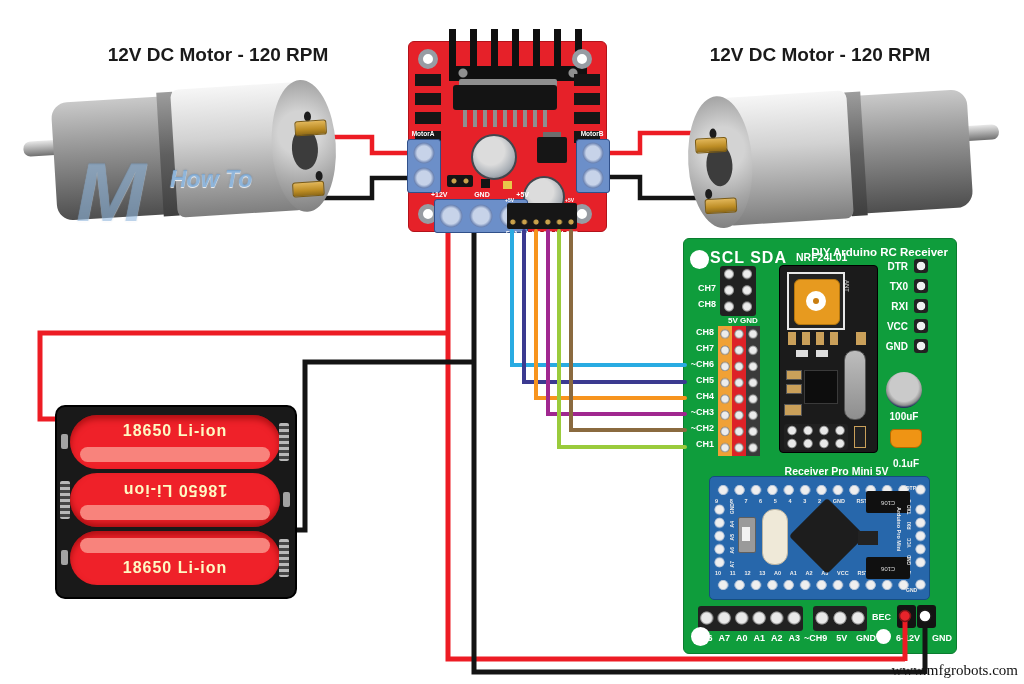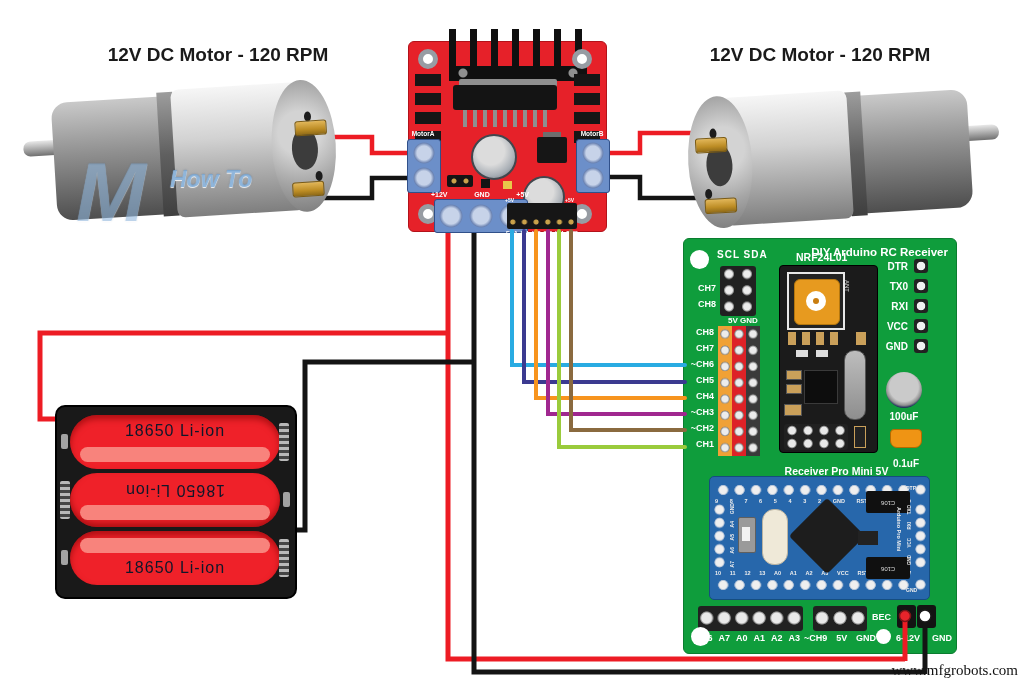--- a/index.html
+++ b/index.html
@@ -50,21 +50,21 @@
   .cap-g{border-radius:50%;background:radial-gradient(circle at 42% 36%,#dcdcdc 0 38%,#a8aeb5 68%,#585f66);border:2px solid #41474e;}
   .pinhdr{left:98px;top:161px;width:70px;height:26px;background:#161616;border-radius:2px;
     background-image:radial-gradient(circle 2.6px at 5.8px 19px,#caa24a 2.1px,transparent 3px);
     background-size:11.66px 26px;background-color:#161616;}
   .tinylbl{font-size:5.5px;font-weight:bold;color:#fff;}
   
   #battery{left:55px;top:405px;width:238px;height:190px;background:#191919;border:2px solid #000;border-radius:10px;}
   .cell{position:absolute;left:13px;width:210px;height:54px;background:#ef2129;border-radius:27px;
         box-shadow:inset 0 4px 6px rgba(120,0,0,.55);}
   .stripe{position:absolute;left:10px;width:190px;height:15px;background:#f8837c;border-radius:8px;}
-  .cell-lbl{position:absolute;left:0;width:210px;text-align:center;font-size:16px;font-weight:normal;color:#0f172a;letter-spacing:1px;}
+  .cell-lbl{position:absolute;left:0;width:210px;text-align:center;font-size:16px;font-weight:bold;color:#fef9c3;letter-spacing:1px;}
   .spring{position:absolute;width:10px;height:38px;
     background:repeating-linear-gradient(180deg,#b9b9b9 0 3px,#454545 3px 6px);border-radius:2px;}
   .nub{position:absolute;width:7px;height:15px;background:#a3a3a3;border-radius:2px;}
   
   #rcv{left:683px;top:238px;width:272px;height:414px;background:#0f9d3c;border:1px solid #0a7d2f;border-radius:6px;}
   .wc{position:absolute;background:#fff;border-radius:50%;}
   .dkhdr{position:absolute;background:#212121;border-radius:3px;}
   .dots-i2c{background-image:radial-gradient(circle at 9px 8px,#ececec 3.4px,#7c7c7c 4.8px,transparent 5.4px);background-size:18px 16.3px;}
   .strip{position:absolute;width:14px;height:130px;
     background-image:radial-gradient(circle at 7px 8px,#ececec 3.1px,#868686 4.4px,transparent 5px);background-size:14px 16.25px;}
@@ -200,21 +200,21 @@
     <div class="spring" style="left:3px;top:74px"></div>
     <div class="spring" style="left:222px;top:132px"></div>
     <div class="nub" style="left:4px;top:27px"></div>
     <div class="nub" style="left:226px;top:85px"></div>
     <div class="nub" style="left:4px;top:143px"></div>
   </div>
 
   <div id="rcv" class="abs" style="z-index:2">
     <div class="wc" style="left:6px;top:11px;width:19px;height:19px"></div>
     <div class="abs wh" style="right:8px;top:7px;font-size:11.5px">DIY Arduino RC Receiver</div>
-    <div class="abs wh" style="left:33px;top:10px;font-size:10px;letter-spacing:1px">SCL SDA</div>
+    <div class="abs wh" style="left:26px;top:10px;font-size:16px;letter-spacing:1px">SCL SDA</div>
     <div class="dkhdr dots-i2c" style="left:36px;top:27px;width:36px;height:50px"></div>
     <div class="abs wh rt" style="left:8px;top:44px;width:24px;font-size:9px">CH7</div>
     <div class="abs wh rt" style="left:8px;top:60px;width:24px;font-size:9px">CH8</div>
 
     <div class="abs wh" style="left:112px;top:12px;font-size:10.5px">NRF24L01</div>
 
     <div id="nrf" class="abs">
       <div class="abs" style="left:7px;top:6px;width:54px;height:54px;border:2px solid #e8e8e8;background:#232323"></div>
       <div class="abs" style="left:14px;top:13px;width:44px;height:44px;background:#e79a1f;border:1px solid #b5770e;border-radius:6px"></div>
       <div class="abs" style="left:26px;top:25px;width:20px;height:20px;background:#fff;border-radius:50%"></div>

